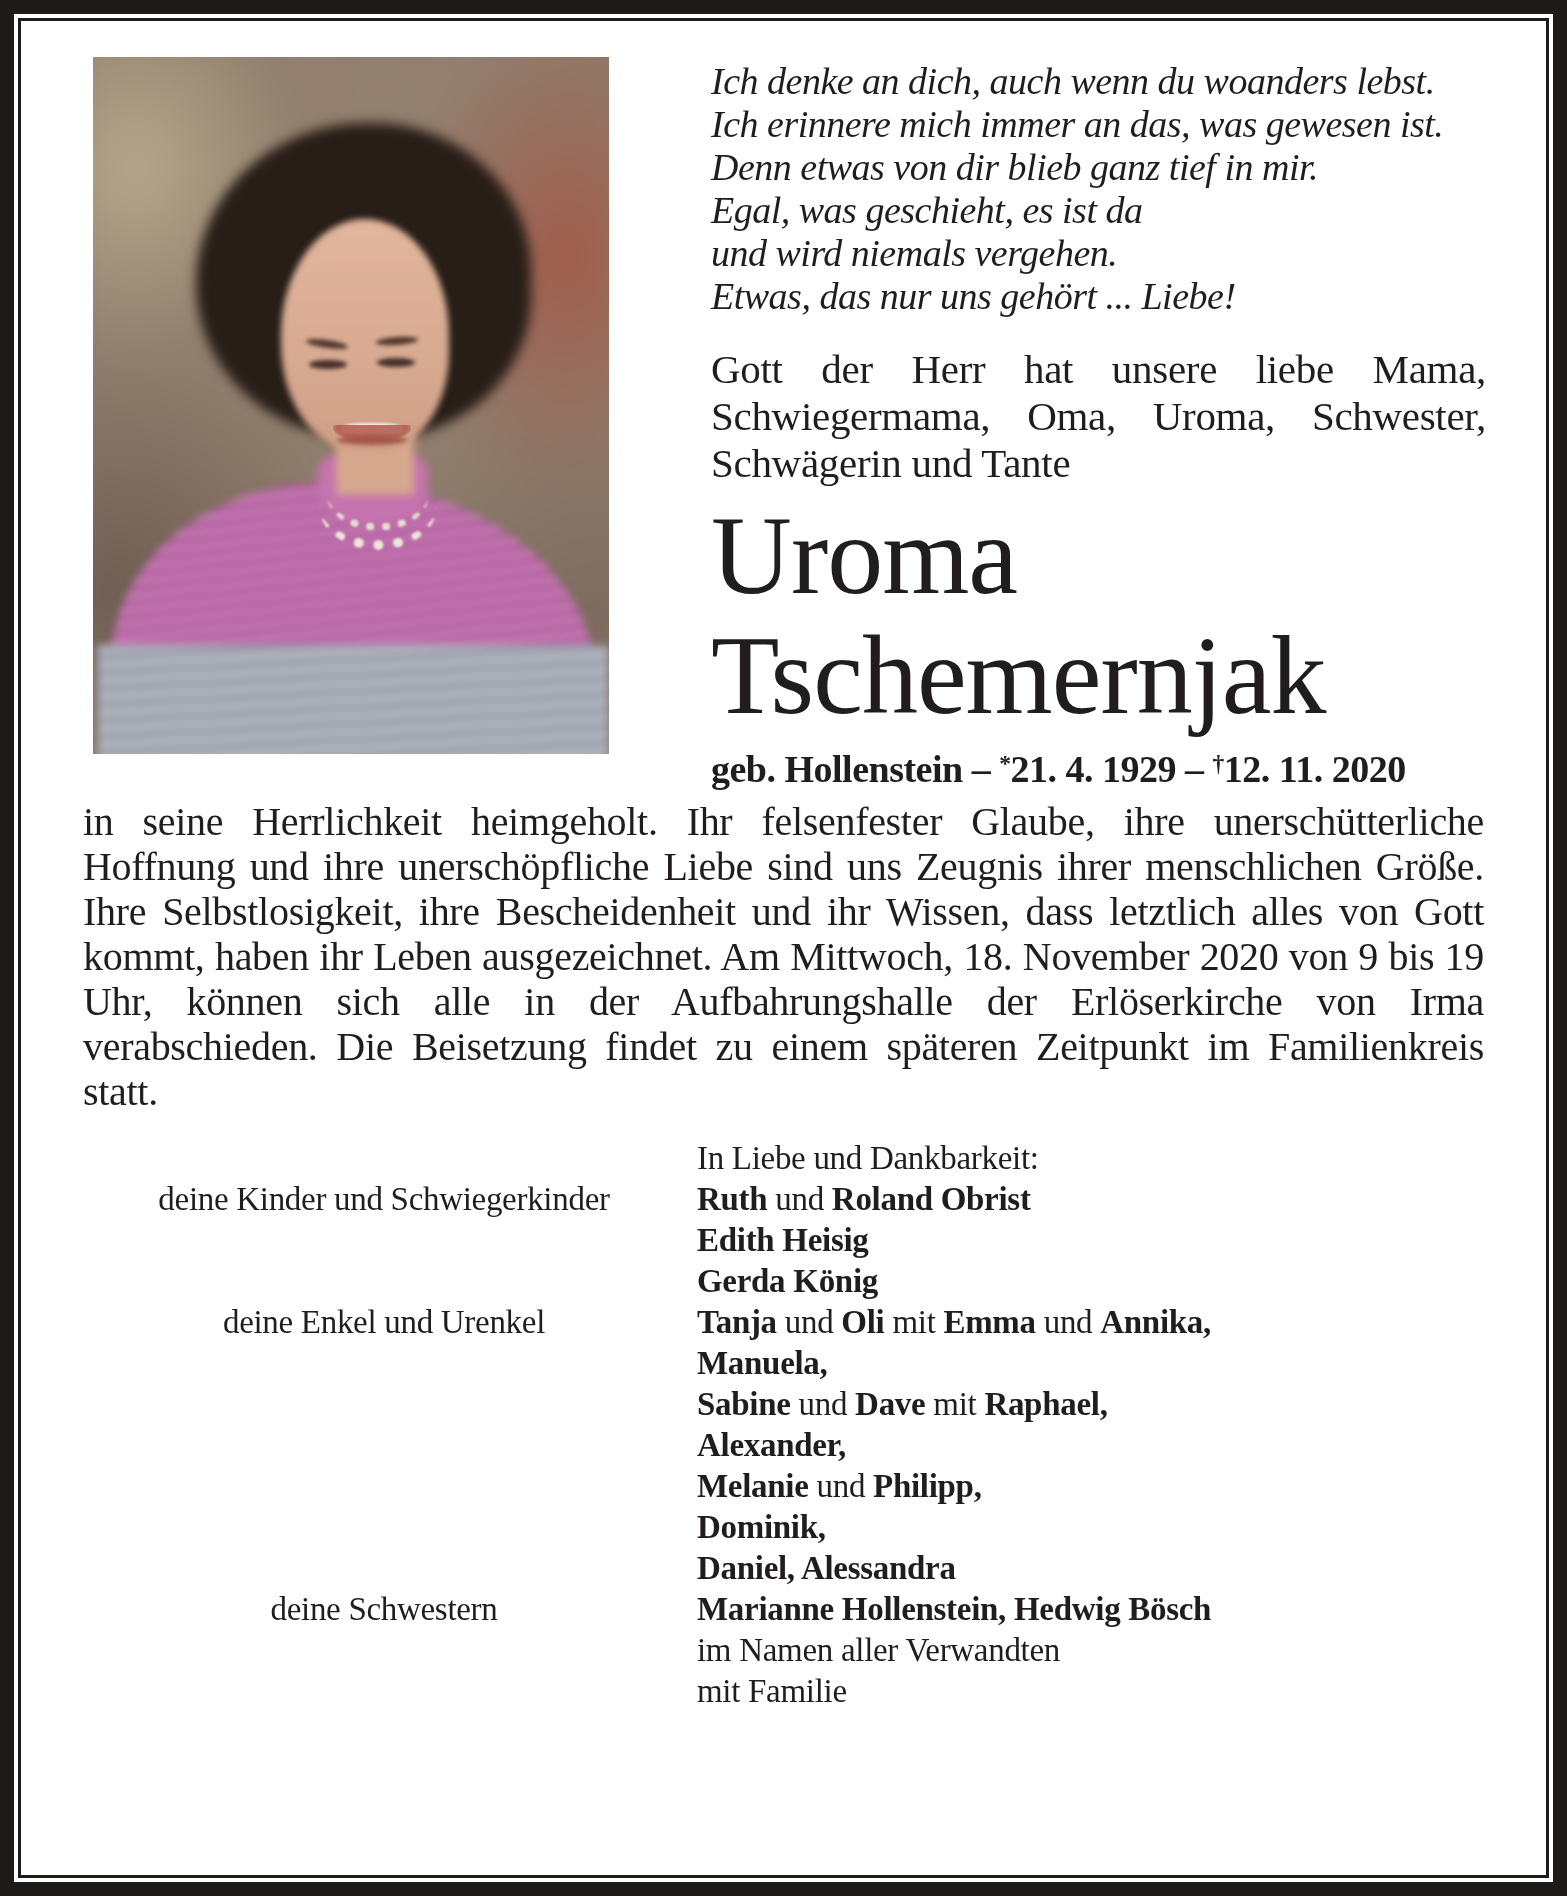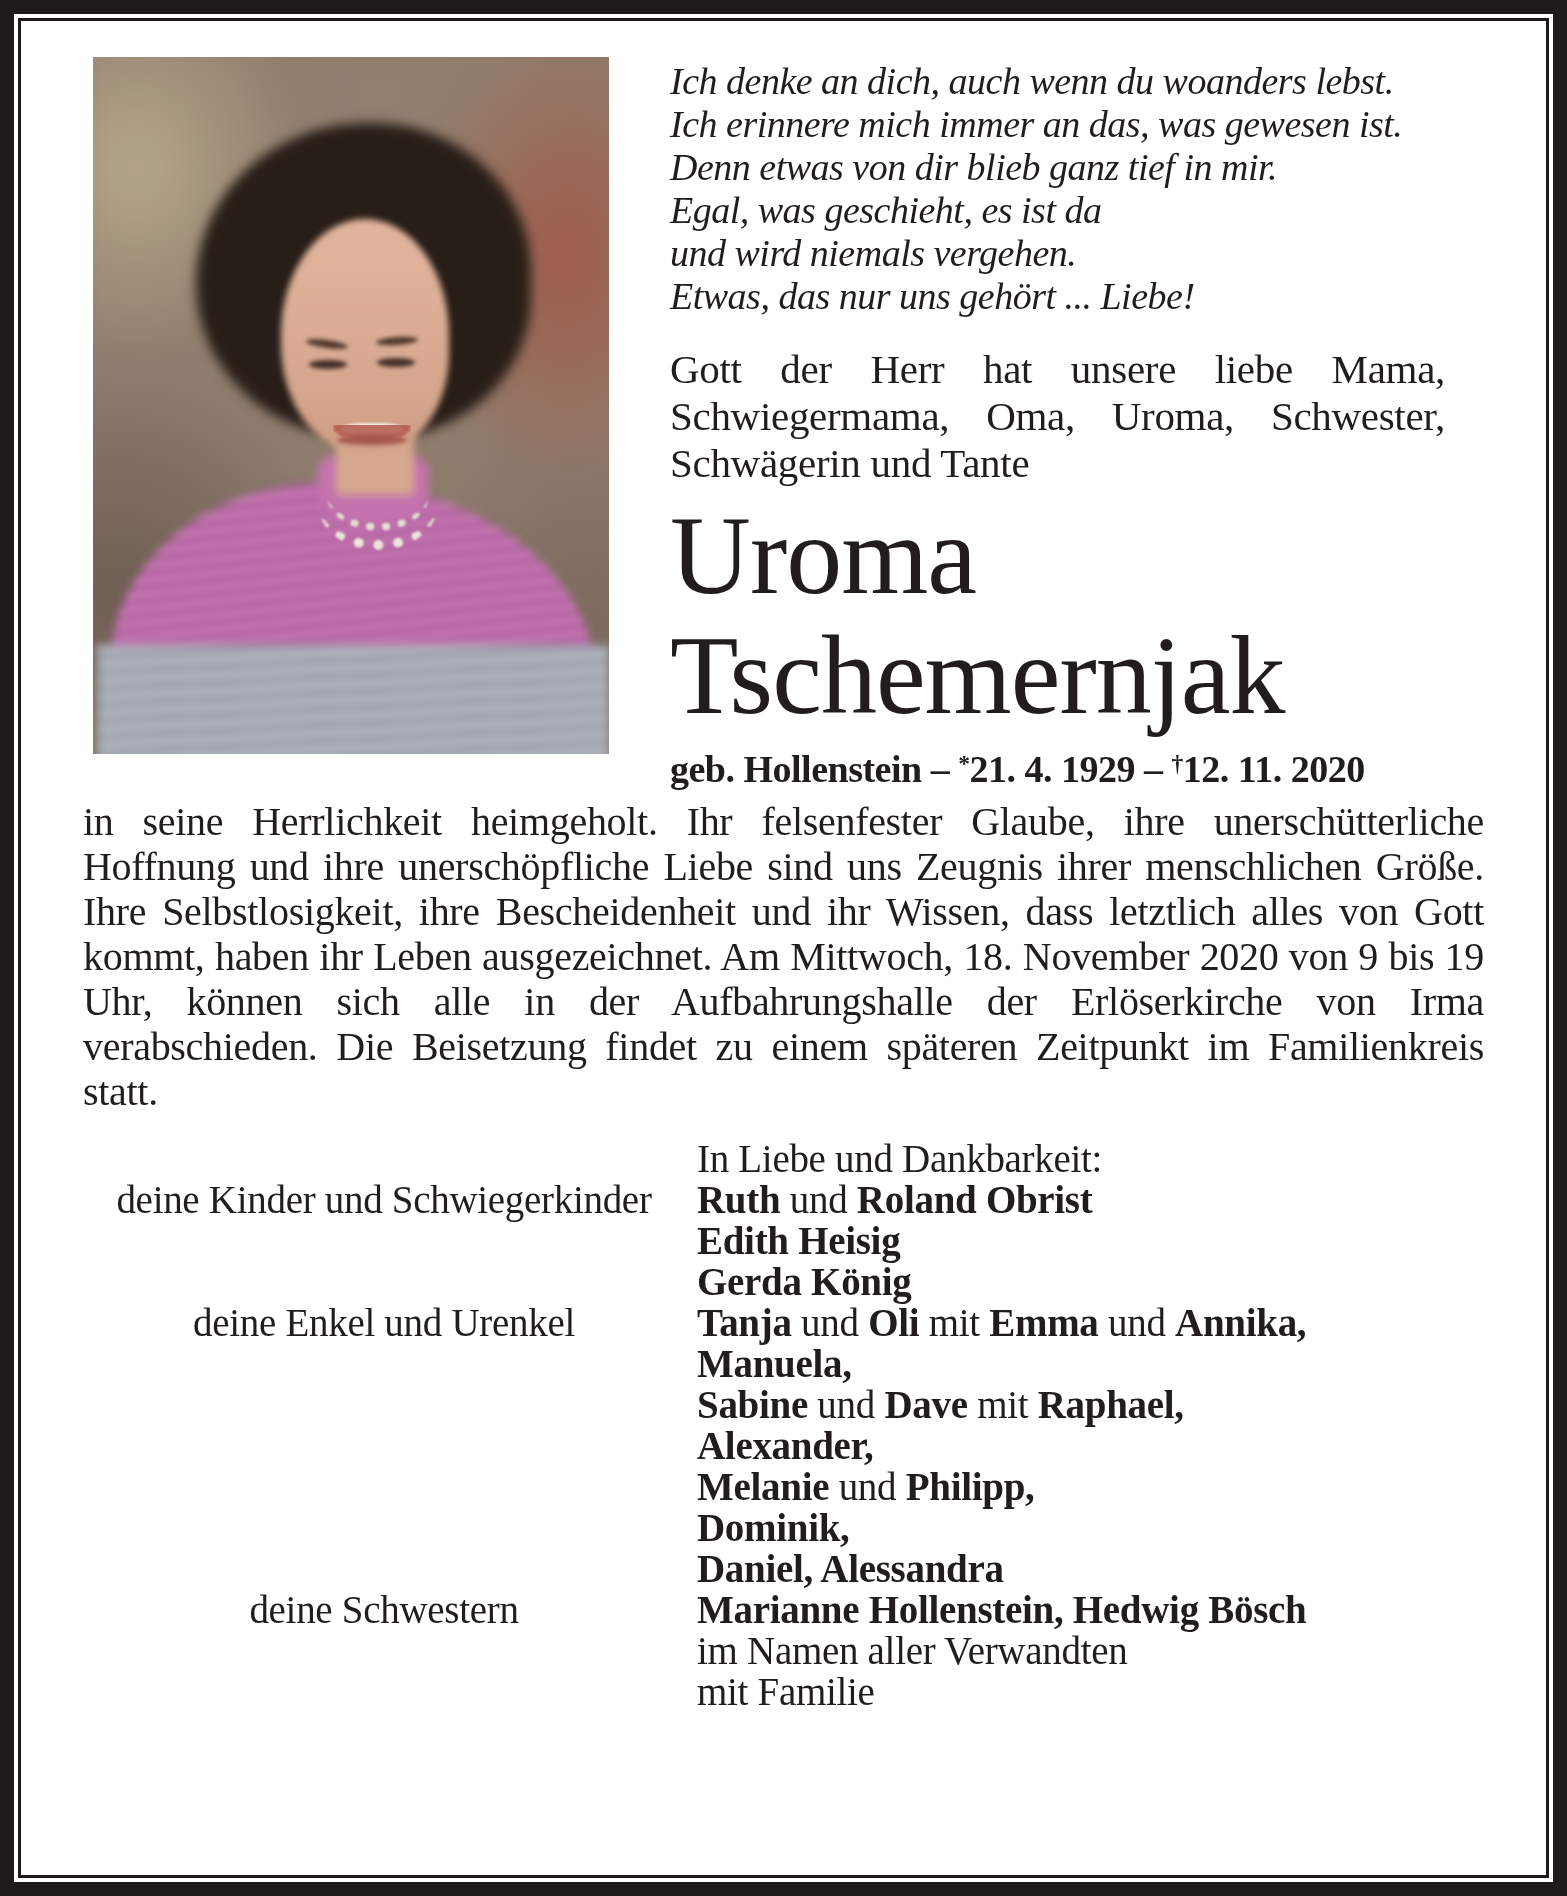--- a/index.html
+++ b/index.html
@@ -49,31 +49,31 @@
   .ph-brow-r{left:283px;top:280px;width:42px;height:8px;background:#53392e;border-radius:50%;filter:blur(2px);transform:rotate(-4deg);}
   .ph-eye-l{left:216px;top:303px;width:38px;height:9px;background:#46302a;border-radius:50%;filter:blur(2px);}
   .ph-eye-r{left:284px;top:301px;width:38px;height:9px;background:#46302a;border-radius:50%;filter:blur(2px);}
   .ph-teeth{left:248px;top:366px;width:62px;height:12px;background:#f2ece2;border-radius:40%;filter:blur(1px);}
   .ph-mouth{left:240px;top:360px;width:78px;height:24px;background:rgba(178,88,74,.85);border-radius:45% 45% 55% 55%;filter:blur(2px);
     -webkit-mask:linear-gradient(#0000 0 8px,#000 8px);mask:linear-gradient(#0000 0 8px,#000 8px);}
   .ph-lip{left:244px;top:378px;width:70px;height:10px;background:#a5554a;border-radius:50%;filter:blur(2px);}
   .ph-necklace{left:226px;top:405px;width:118px;height:78px;border-bottom:10px dotted #ece6da;border-radius:50%;filter:blur(1px);}
   .ph-necklace2{left:234px;top:400px;width:102px;height:66px;border-bottom:8px dotted #e4ded2;border-radius:50%;filter:blur(1px);}
   
-  .right-col{margin-left:61px;width:775px;padding-top:3px;flex:none;}
+  .right-col{margin-left:102px;width:775px;padding-top:3px;flex:none;}
   .poem div{font-style:italic;font-size:38px;line-height:43px;letter-spacing:-0.5px;}
   .intro{margin-top:28px;font-size:41px;line-height:47px;text-align:justify;letter-spacing:-0.3px;}
   .name-line{font-size:112px;line-height:120px;letter-spacing:-1px;}
   .name-block{margin-top:8px;}
   .geb{margin-top:6px;font-weight:bold;font-size:38px;line-height:44px;white-space:nowrap;letter-spacing:-0.5px;}
   
   .main-text{margin-top:8px;font-size:40px;line-height:45px;text-align:justify;letter-spacing:-0.3px;}
   .place{margin-top:16px;font-size:41px;line-height:45px;letter-spacing:-0.3px;}
   .family{margin-top:24px;}
-  .family-row{display:flex;font-size:39px;line-height:41px;letter-spacing:-0.3px;}
+  .family-row{display:flex;font-size:33px;line-height:41px;letter-spacing:-0.3px;}
   .family-label{width:614px;flex:none;text-align:center;padding-right:12px;box-sizing:border-box;white-space:nowrap;}
   .family-names{flex:1;white-space:nowrap;}
   .b{font-weight:bold;}
   .sup{font-size:0.62em;vertical-align:0.45em;}
 </style>
 </head>
 <body>
 
 <div class="sheet">
   <div class="inner">

